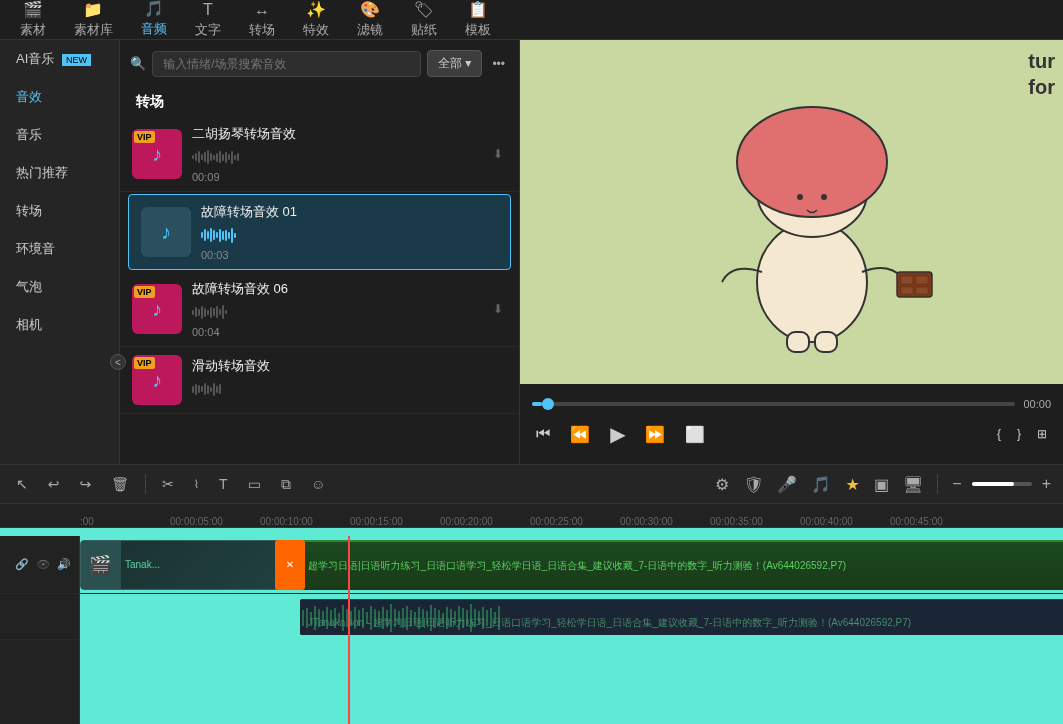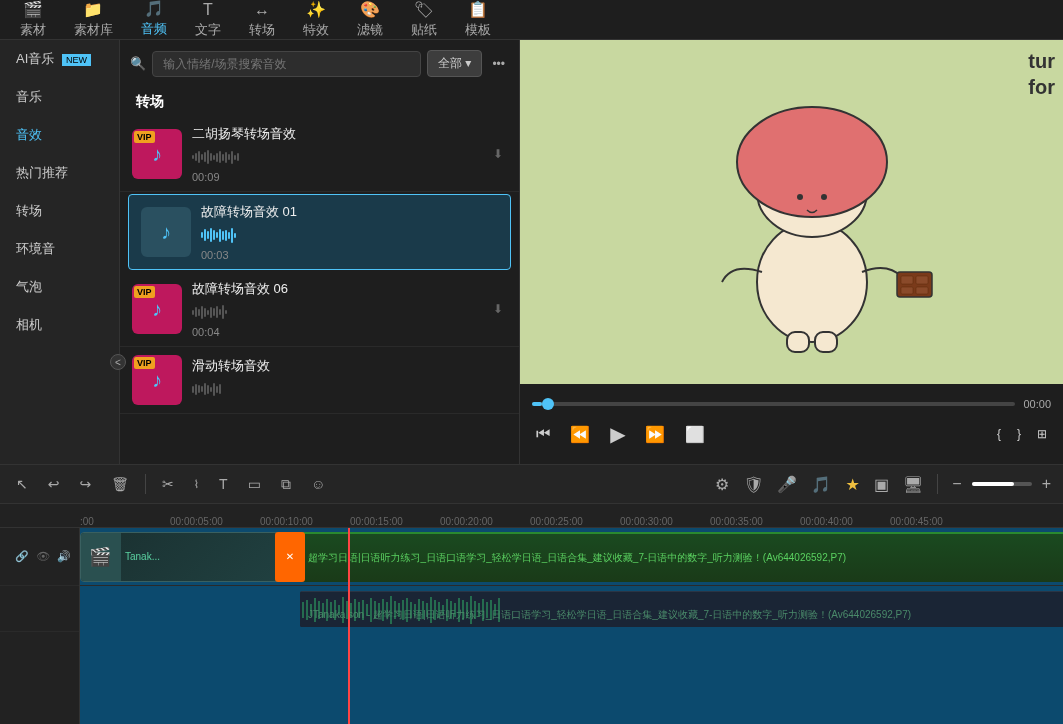--- a/index.html
+++ b/index.html
@@ -66,21 +66,21 @@
     
     .toolbar { height: 40px; background: #252525; border-top: 1px solid #333; border-bottom: 1px solid #333; display: flex; align-items: center; padding: 0 8px; gap: 4px; }
     .tool-btn { background: none; border: none; color: #aaa; cursor: pointer; padding: 4px 8px; font-size: 14px; border-radius: 4px; }
     .tool-divider { width: 1px; height: 20px; background: #444; margin: 0 4px; }
     .tool-right { margin-left: auto; display: flex; align-items: center; gap: 6px; }
     .tool-icon-btn { background: none; border: none; color: #aaa; cursor: pointer; padding: 4px; font-size: 16px; }
     .volume-slider { width: 60px; height: 4px; background: #555; border-radius: 2px; position: relative; }
     .volume-fill { width: 70%; height: 100%; background: #fff; border-radius: 2px; }
 
     
-    .timeline-area { height: 220px; background: #0c4a6e; display: flex; flex-direction: column; }
+    .timeline-area { height: 220px; background: #5eead4; display: flex; flex-direction: column; gap: 8px; }
 
     
     .timeline-scroll { overflow-x: auto; flex: 1; }
     .timeline-scroll::-webkit-scrollbar { height: 4px; }
     .timeline-scroll::-webkit-scrollbar-track { background: #1a1a1a; }
     .timeline-scroll::-webkit-scrollbar-thumb { background: #555; }
 
     .track-container { min-width: 1000px; position: relative; height: 100%; }
 
     
@@ -139,25 +139,25 @@
   </div>
 </div>
 
 <div class="main-area" style="flex:1; overflow:hidden; display:flex;">
 
   <div class="left-panel">
     <div class="left-item">
       <span>AI音乐</span>
       <span class="new-badge">NEW</span>
     </div>
-    <div class="left-item">
-      <span>音乐</span>
-    </div>
     <div class="left-item active">
       <span>音效</span>
+    </div>
+    <div class="left-item">
+      <span>音乐</span>
     </div>
     <div class="left-item">
       <span>热门推荐</span>
     </div>
     <div class="left-item">
       <span>转场</span>
     </div>
     <div class="left-item">
       <span>环境音</span>
     </div>

